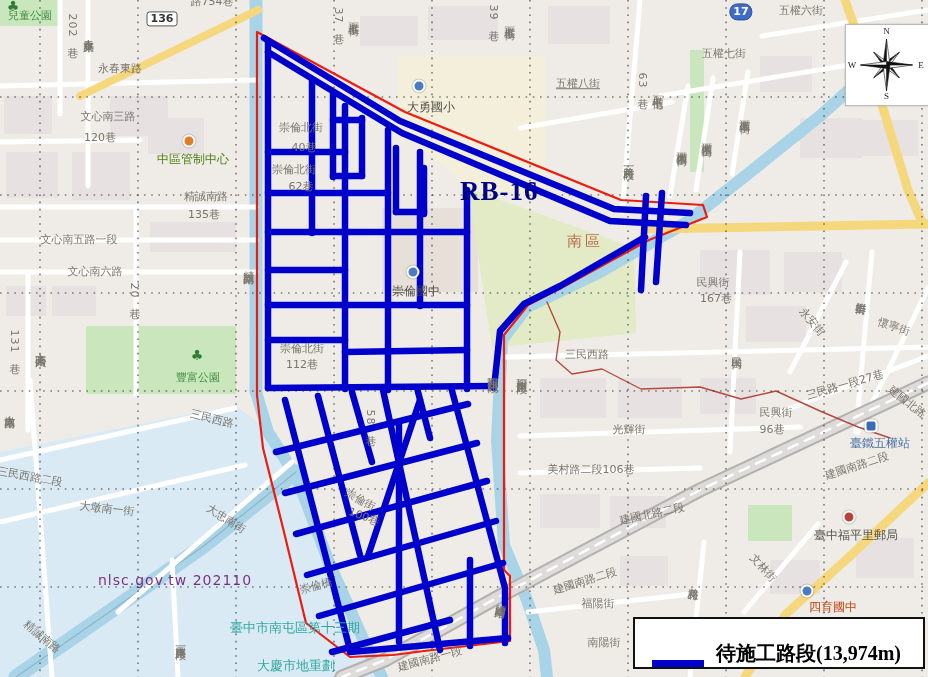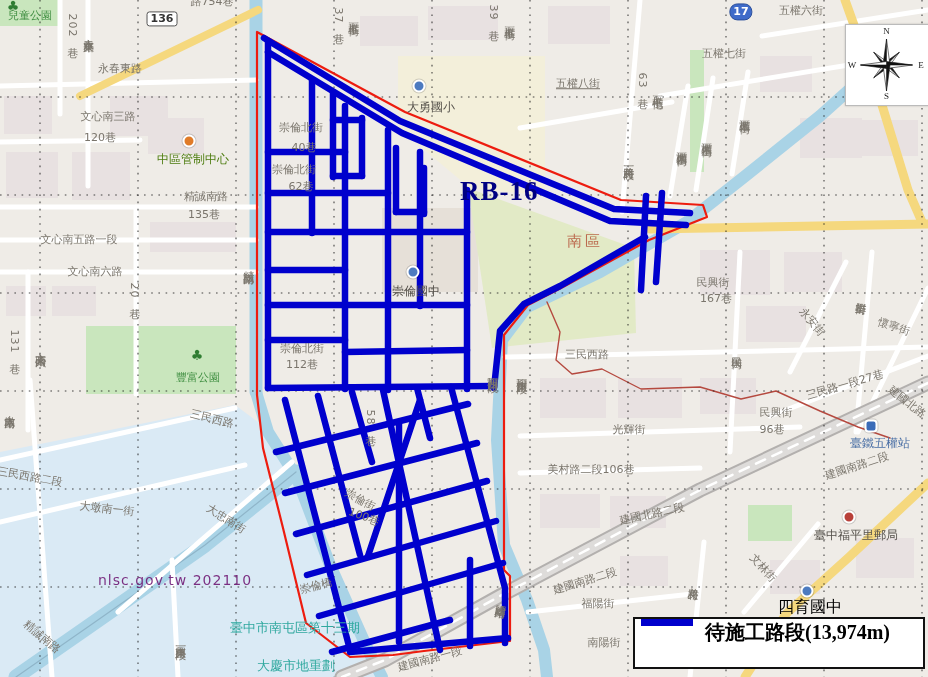--- a/index.html
+++ b/index.html
@@ -19,21 +19,21 @@
   .shield{position:absolute;transform:translate(-50%,-50%);font-size:11px;font-weight:bold;
        text-align:center;line-height:1.2;}
   .shield.box{background:#fff;border:1.5px solid #555;border-radius:3px;color:#333;padding:0 3px;}
   .shield.blue{background:#3F6BC9;border:1px solid #2A4E9A;border-radius:8px;color:#fff;padding:1px 3px;}
   #rb{position:absolute;left:428px;top:176px;font-family:"Liberation Serif","DejaVu Serif",serif;
       font-weight:bold;font-size:27px;color:#000082;letter-spacing:1px;margin-left:32px;}
   #watermark{position:absolute;left:98px;top:572px;font-size:14px;color:#701a75;letter-spacing:1px;opacity:.9;}
   #compass{position:absolute;left:845px;top:24px;width:83px;height:80px;background:#fff;
       border:1px solid #BBB;box-shadow:0 0 2px rgba(0,0,0,.2);}
   #legend{position:absolute;left:633px;top:617px;width:292px;height:52px;background:#fff;
-      border:2.5px solid #111;box-sizing:border-box;display:flex;align-items:flex-start;padding-left:6px;}
+      border:2.5px solid #111;box-sizing:border-box;display:flex;align-items:flex-end;padding-left:17px;}
   #legend .legend-line{width:52px;height:7px;margin-right:12px;flex:0 0 auto;}
   #legend span{font-family:"Liberation Serif","DejaVu Serif",serif;font-size:20px;color:#000;font-weight:600;}
 </style>
 </head>
 <body>
 
 <div id="map">
   <svg id="map-svg" width="928" height="677">
       <rect x="0" y="0" width="928" height="677" fill="#EFECE7"></rect>
       <polygon points="0,452 235,405 262,425 300,478 340,590 372,655 385,677 0,677" fill="#DAEAF5"></polygon>
@@ -238,21 +238,21 @@
       <div class="lbl" style="left: 776px; top: 413px;">民興街</div>
       <div class="lbl" style="left: 772px; top: 430px;">96巷</div>
       <div class="lbl" style="left: 845px; top: 385px; transform: translate(-50%, -50%) rotate(-16deg);">三民路一段27巷</div>
       <div class="lbl" style="left: 880px; top: 443px; color: rgb(74, 111, 165); font-size: 12px;">臺鐵五權站</div>
       <div class="lbl" style="left: 907px; top: 402px; transform: translate(-50%, -50%) rotate(38deg);">建國北路</div>
       <div class="lbl" style="left: 857px; top: 466px; transform: translate(-50%, -50%) rotate(-18deg);">建國南路二段</div>
       <div class="lbl" style="left: 652px; top: 514px; transform: translate(-50%, -50%) rotate(-12deg);">建國北路二段</div>
       <div class="lbl" style="left: 856px; top: 535px; color: rgb(85, 81, 75); font-size: 12px;">臺中福平里郵局</div>
       <div class="lbl" style="left: 763px; top: 568px; transform: translate(-50%, -50%) rotate(48deg);">文林街</div>
       <div class="lbl v" style="left: 694px; top: 580px; transform: translate(-50%, -50%) rotate(6deg);">美村路</div>
-      <div class="lbl" style="left: 810px; top: 607px; color: #000000; font-size: 16px;">四育國中</div>
+      <div class="lbl" style="left: 833px; top: 607px; color: #c2410c; font-size: 12px;">四育國中</div>
       <div class="lbl" style="left: 598px; top: 604px;">福陽街</div>
       <div class="lbl" style="left: 604px; top: 643px;">南陽街</div>
       <div class="lbl v" style="left: 502px; top: 598px; transform: translate(-50%, -50%) rotate(10deg);">建國南路</div>
       <div class="lbl" style="left: 430px; top: 659px; transform: translate(-50%, -50%) rotate(-15deg);">建國南路一段</div>
       <div class="lbl" style="left: 585px; top: 581px; transform: translate(-50%, -50%) rotate(-17deg);">建國南路二段</div>
       <div class="lbl" style="left: 360px; top: 500px; transform: translate(-50%, -50%) rotate(28deg);">崇倫街</div>
       <div class="lbl" style="left: 364px; top: 517px; transform: translate(-50%, -50%) rotate(20deg);">100巷</div>
       <div class="lbl v" style="left: 370px; top: 418px;">58巷</div>
       <div class="lbl" style="left: 302px; top: 349px;">崇倫北街</div>
       <div class="lbl" style="left: 302px; top: 365px;">112巷</div>

